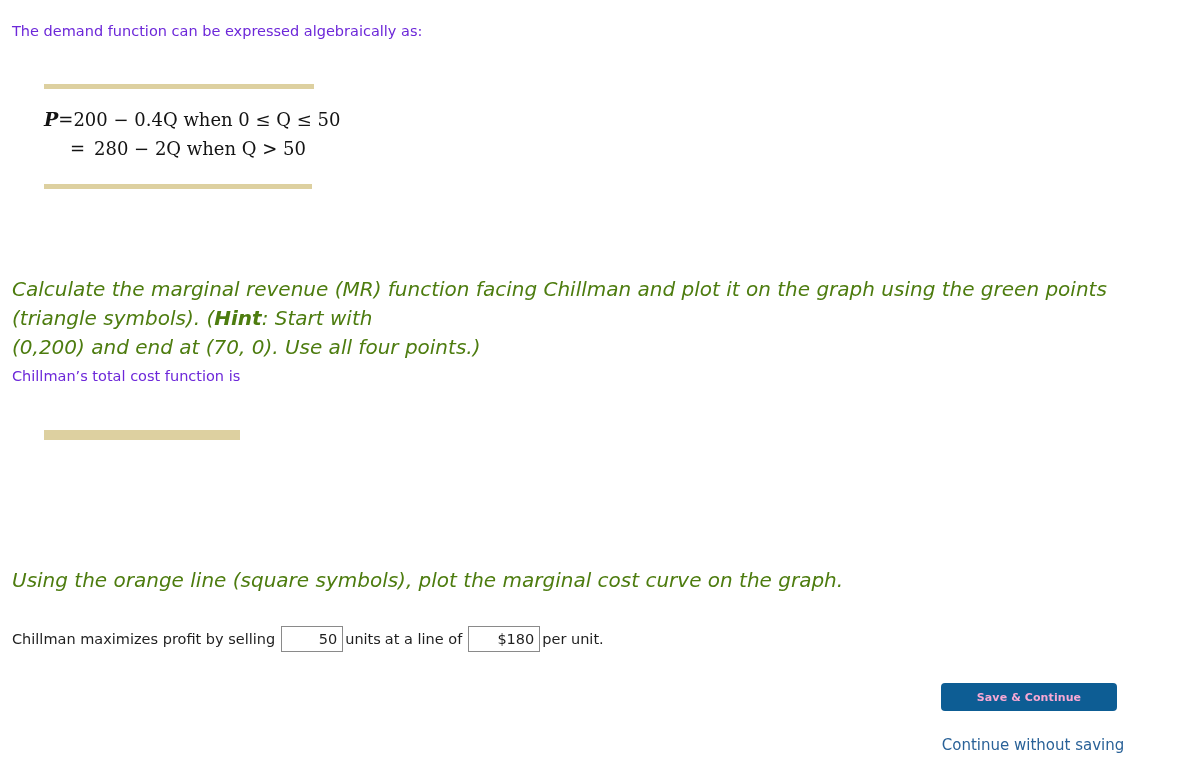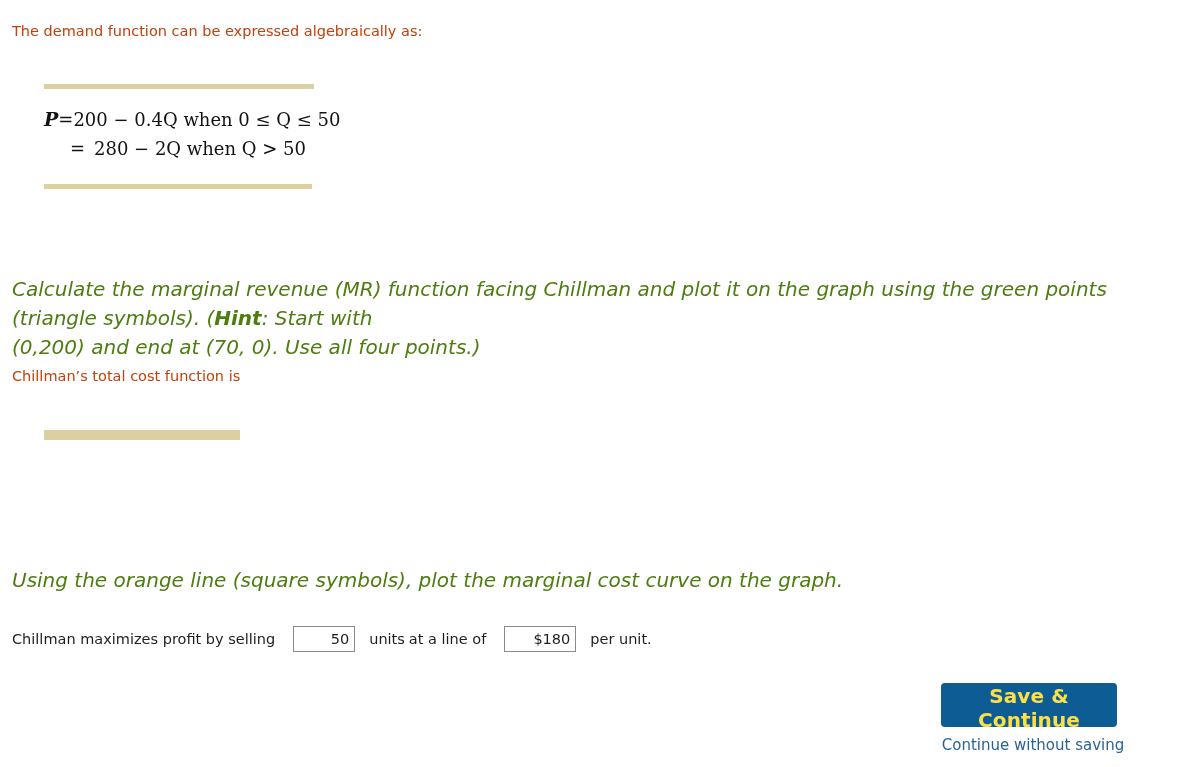--- a/index.html
+++ b/index.html
@@ -19,21 +19,21 @@
   .page {
     position: relative;
     width: 1200px;
     height: 767px;
   }
 
   
   .body-text {
     font-size: 14.5px;
     line-height: 20px;
-    color: #c2410c;
+    color: #6d28d9;
   }
   .italic-text {
     font-style: italic;
     font-size: 20px;
     line-height: 29px;
     color: #4d7c0f;
   }
   .italic-text b {
     font-weight: bold;
     font-style: italic;
@@ -155,39 +155,39 @@
     border: 1px solid #8a8a8a;
     background: #ffffff;
     height: 26px;
     line-height: 26px;
     font-size: 14.5px;
     font-family: "DejaVu Sans", "Liberation Sans", sans-serif;
     color: #1f1f1f;
     text-align: right;
     padding: 0 5px 0 4px;
     box-sizing: border-box;
-    margin: 0 14px;
+    margin: 0 2px;
     outline: none;
   }
   #units-input { width: 62px; }
   #price-input { width: 72px; }
   .gap-wide { padding-left: 10px; }
 
   
   #save-continue-button {
     position: absolute;
     left: 941px;
     top: 683px;
     width: 176px;
-    height: 44px;
+    height: 28px;
     background: #0d5d94;
     border: none;
     border-radius: 4px;
-    color: #fde047;
-    font-size: 20px;
+    color: #f9a8d4;
+    font-size: 11px;
     font-weight: bold;
     font-family: "DejaVu Sans", "Liberation Sans", sans-serif;
     cursor: pointer;
     letter-spacing: 0.1px;
   }
   #continue-without-saving-link {
     position: absolute;
     left: 939px;
     top: 736px;
     width: 188px;

